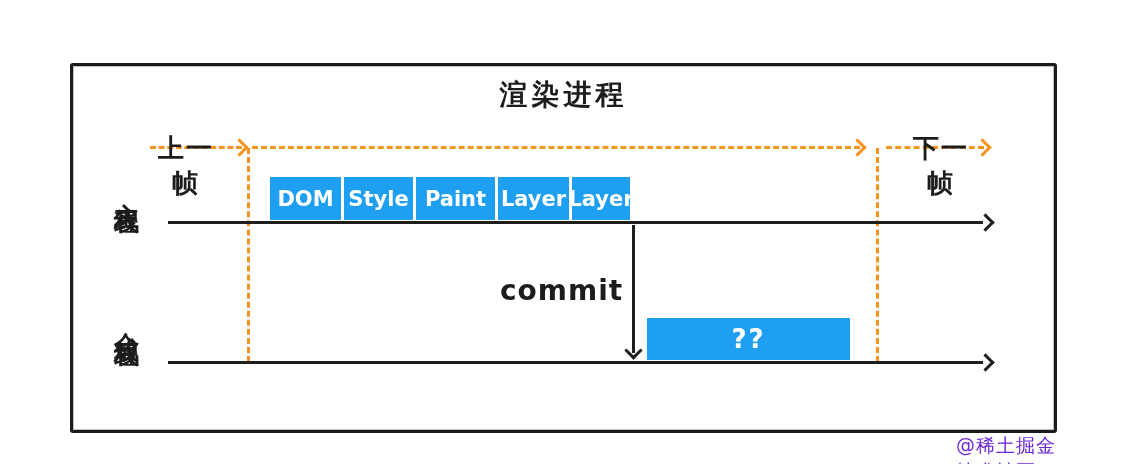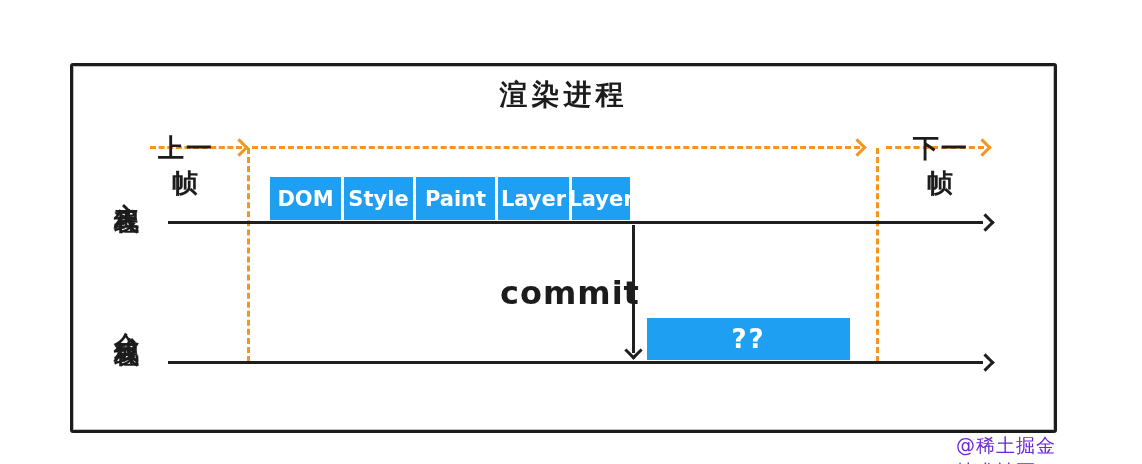--- a/index.html
+++ b/index.html
@@ -44,21 +44,21 @@
   .stages{
     position:absolute;left:270px;top:177px;display:flex;gap:3px;z-index:2;
   }
   .stage-box{
     height:43px;background:#1E9FF2;color:#ffffff;
     display:flex;align-items:center;justify-content:center;
     font-size:21px;font-weight:600;
   }
   .commit-label{
     position:absolute;left:500px;top:274px;width:110px;text-align:right;
-    font-size:32px;font-weight:600;color:#1c1c1c;letter-spacing:1px;
+    font-size:28px;font-weight:600;color:#1c1c1c;letter-spacing:1px;
   }
   .compositor-task{
     position:absolute;left:647px;top:318px;width:203px;height:42px;
     background:#1E9FF2;color:#ffffff;display:flex;align-items:center;justify-content:center;
     font-size:26px;font-weight:600;letter-spacing:2px;z-index:2;
   }
   .watermark{
     position:absolute;left:956px;top:433px;font-size:19px;color:#6d28d9;
     letter-spacing:1px;z-index:4;
   }

